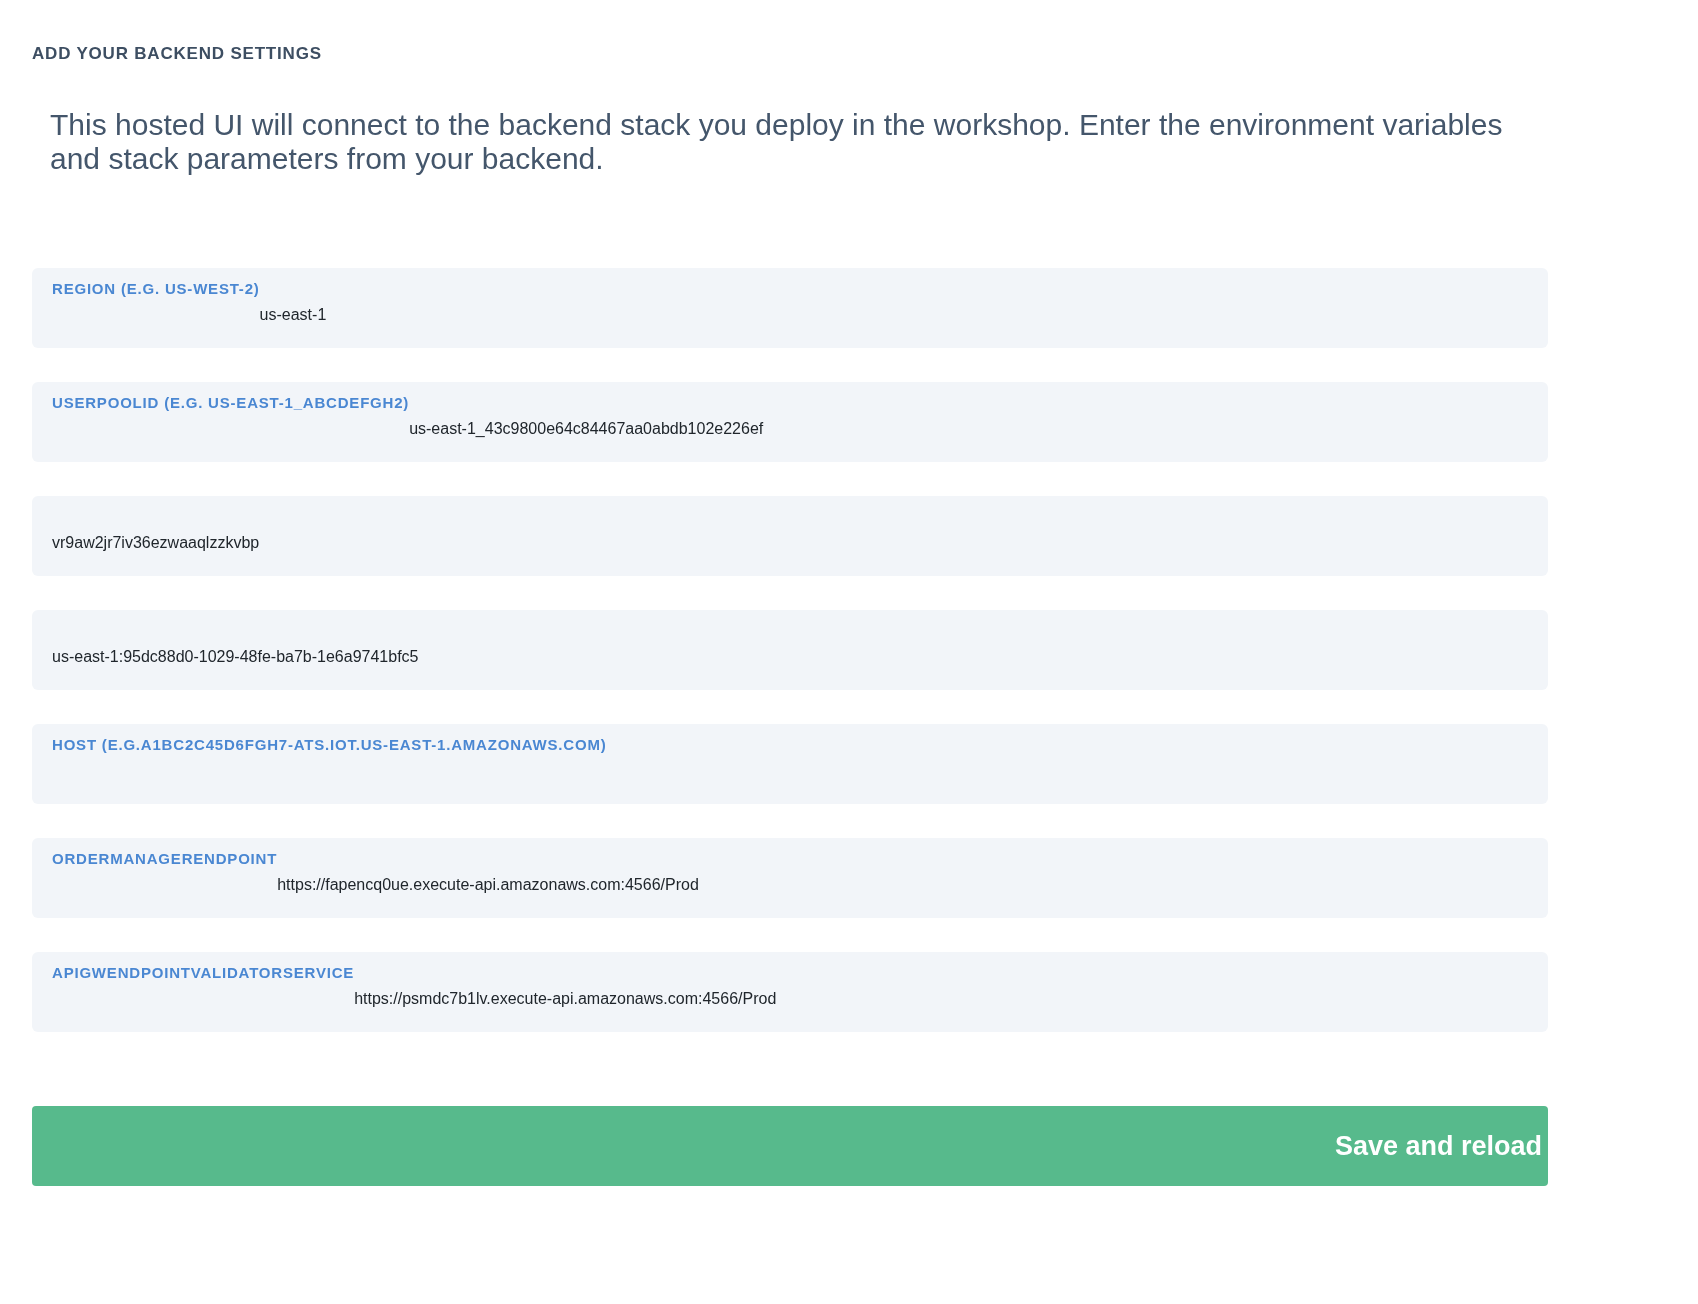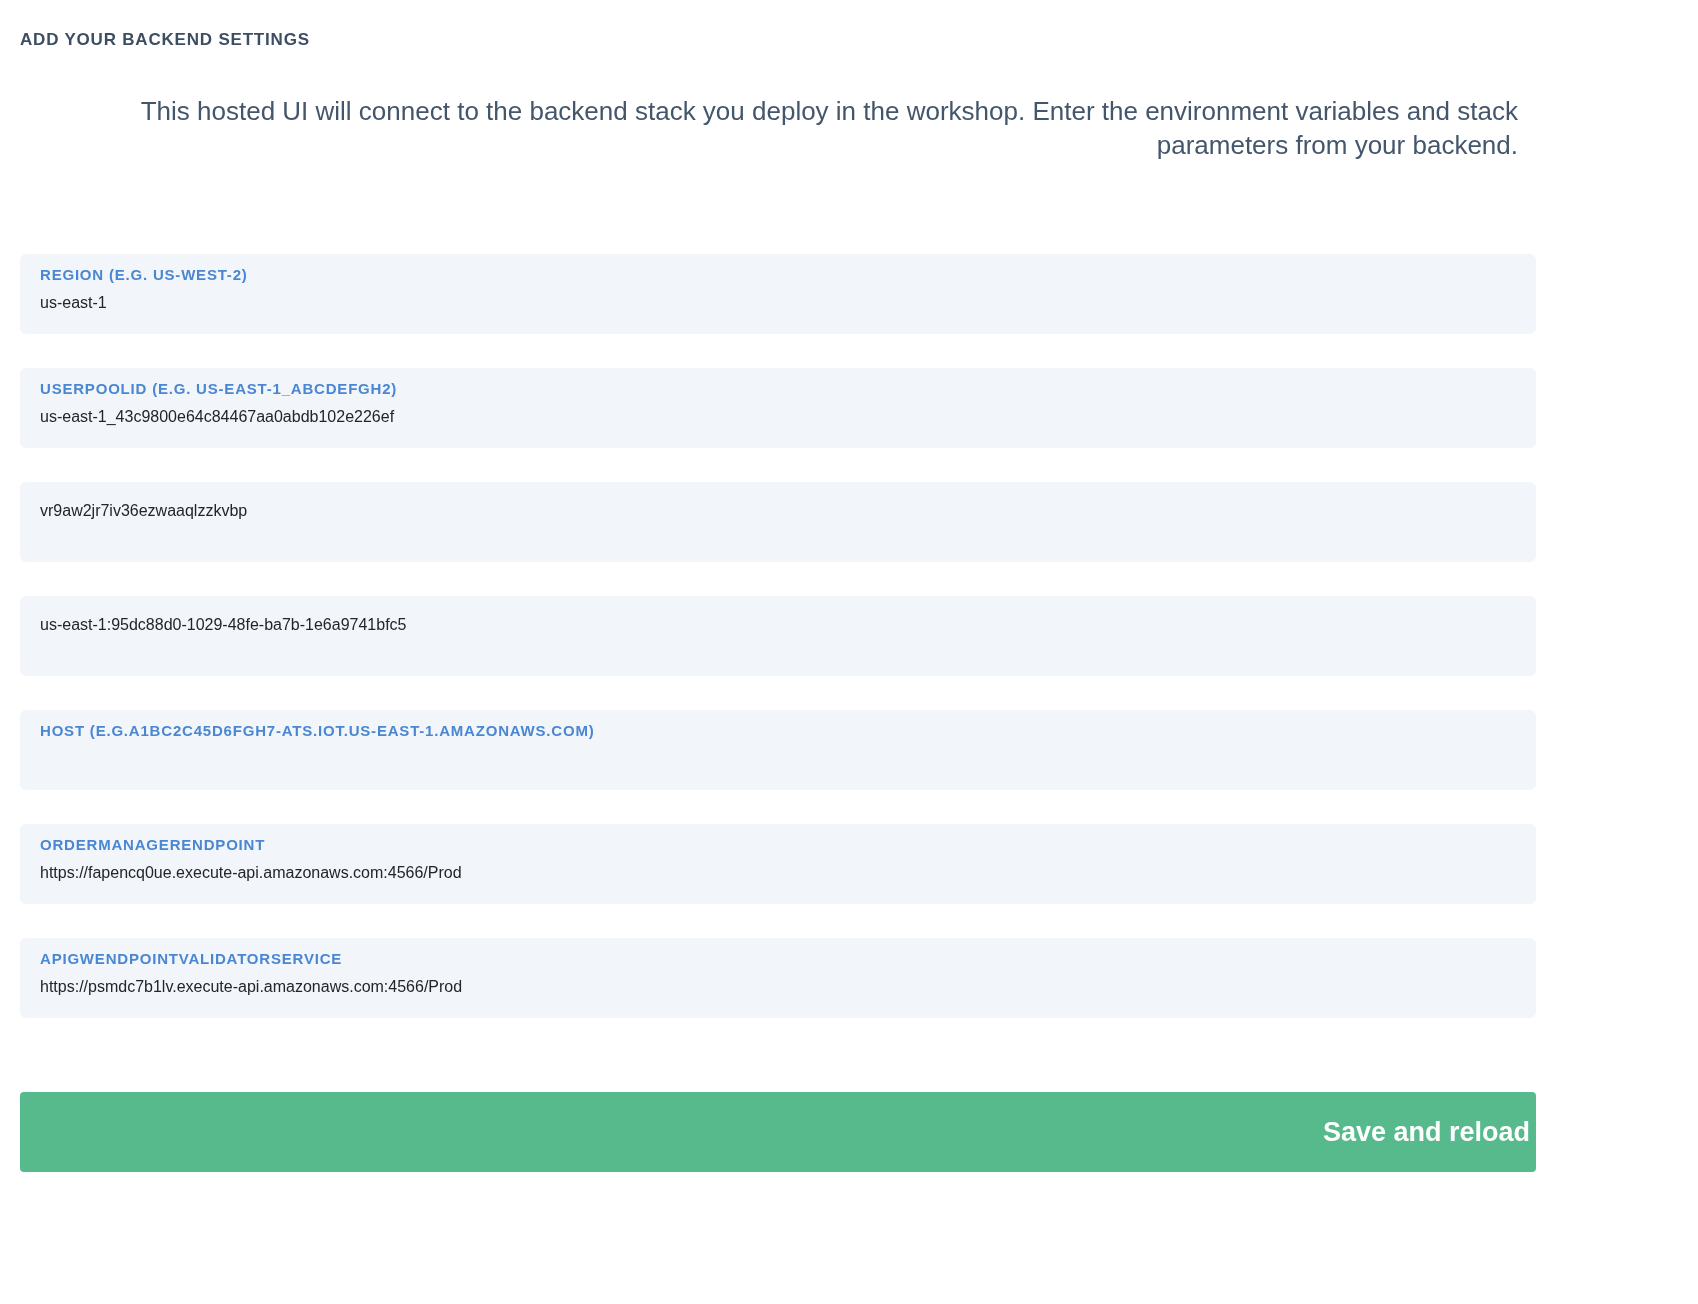--- a/index.html
+++ b/index.html
@@ -8,55 +8,55 @@
     background: #ffffff;
     font-family: "Liberation Sans", sans-serif;
   }
   body {
     width: 1698px;
     min-height: 1304px;
     box-sizing: border-box;
   }
   .container {
     width: 1516px;
-    margin-left: 20px;
-    padding-top: 30px;
+    margin-left: 32px;
+    padding-top: 44px;
     box-sizing: border-box;
   }
   .heading {
     font-size: 17px;
     font-weight: bold;
     letter-spacing: 0.8px;
     color: #3d4e62;
     text-transform: uppercase;
   }
   .description {
     margin-top: 44px;
     margin-left: auto;
     margin-right: auto;
     max-width: 1480px;
-    text-align: right;
-    font-size: 26px;
+    text-align: left;
+    font-size: 30px;
     line-height: 34px;
     color: #44566b;
   }
   .fields {
     margin-top: 92px;
     display: flex;
     flex-direction: column;
     gap: 34px;
   }
   .field {
     background: #f2f5f9;
     border-radius: 6px;
     height: 80px;
     box-sizing: border-box;
     padding: 11px 20px 0 20px;
     display: flex;
-    flex-direction: column;
+    flex-direction: row;
   }
   .field-label {
     font-size: 15px;
     font-weight: bold;
     letter-spacing: 0.8px;
     color: #4a87d2;
     text-transform: uppercase;
     line-height: 20px;
     white-space: nowrap;
   }

